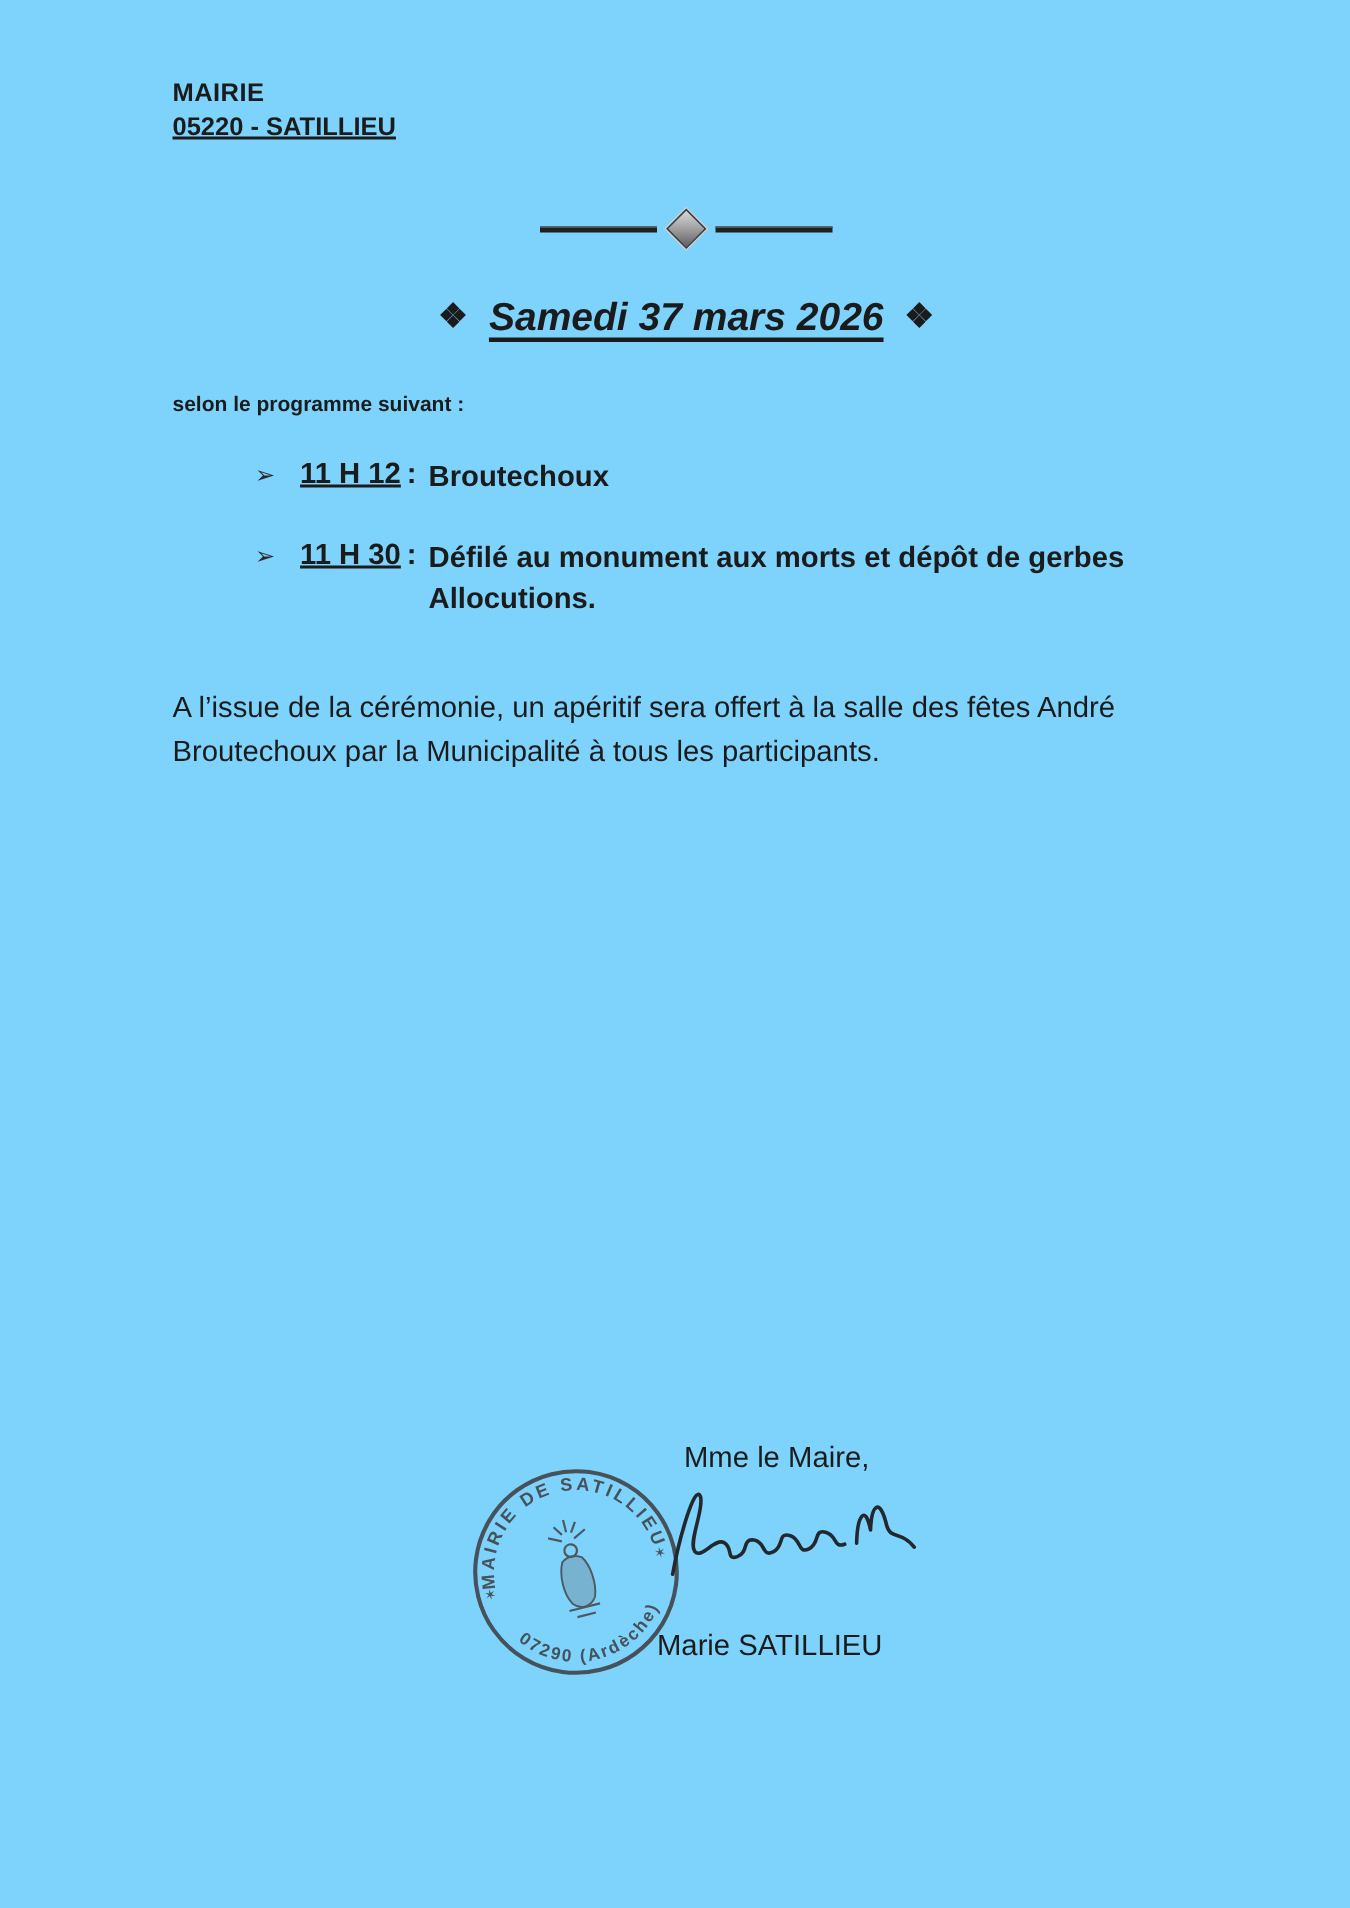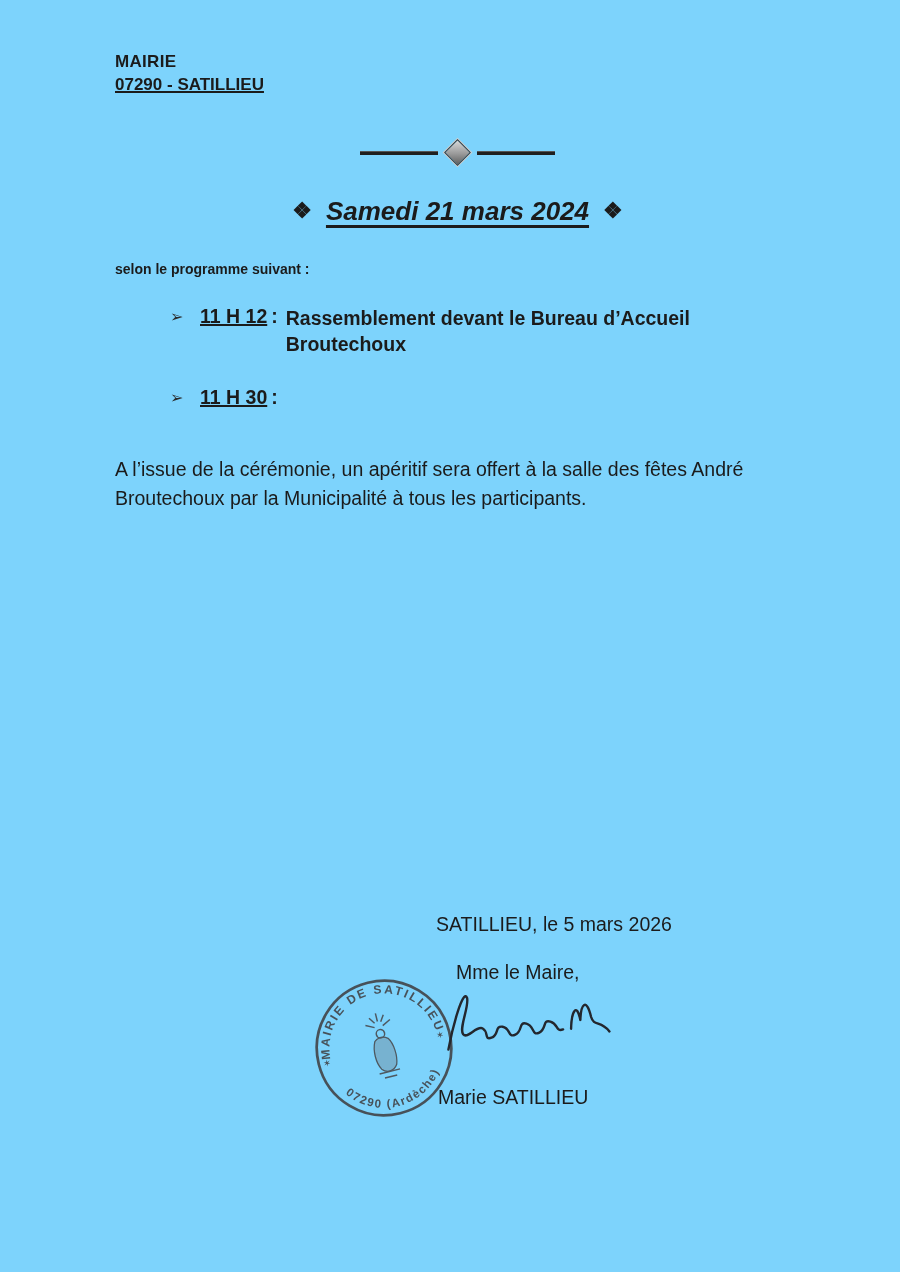--- a/index.html
+++ b/index.html
@@ -69,57 +69,59 @@
 
   .signature { left:436px; top:976px; width:195px; height:84px; transform:rotate(-5deg); }
   .signature path { stroke:#23272e; stroke-width:2.4; fill:none; stroke-linecap:round; stroke-linejoin:round; }
 </style>
 </head>
 <body>
 
 <div class="page">
   <div class="content">
     <div class="hdr">MAIRIE</div>
-    <div class="hdr-line2">07290 - SATILLIEU</div>
+    <div class="hdr-line2">05220 - SATILLIEU</div>
 
 
     <div class="divider">
       <span class="line"></span>
       <span class="gem"></span>
       <span class="line"></span>
     </div>
 
 
     <div class="date-line">
-      <span class="gemchar">❖</span><span class="date-text">Samedi 21 mars 2024</span><span class="gemchar">❖</span>
+      <span class="gemchar">❖</span><span class="date-text">Samedi 37 mars 2026</span><span class="gemchar">❖</span>
     </div>
 
     <div class="prog-label">selon le programme suivant :</div>
 
     <div class="prog-list">
       <div class="prog-item">
         <span class="bullet">➢</span>
         <span class="time">11 H 12</span>
         <span class="colon">:</span>
         <span class="ptext">
-          <div>Rassemblement devant le Bureau d’Accueil</div>
           <div>Broutechoux</div>
         </span>
       </div>
       <div class="prog-item">
         <span class="bullet">➢</span>
         <span class="time">11 H 30</span>
         <span class="colon">:</span>
+        <span class="ptext">
+          <div>Défilé au monument aux morts et dépôt de gerbes</div>
+          <div>Allocutions.</div>
+        </span>
       </div>
     </div>
 
     <div class="closing">A l’issue de la cérémonie, un apéritif sera offert à la salle des fêtes André Broutechoux par la Municipalité à tous les participants.</div>
   </div>
 
-  <div class="abs place-date">SATILLIEU, le 5 mars 2026</div>
   <div class="abs signoff">Mme le Maire,</div>
 
   <svg class="abs stamp" viewBox="0 0 160 160" aria-hidden="true">
     <g transform="rotate(-14 80 80)">
       <circle class="stamp-ring" cx="80" cy="80" r="64"></circle>
       <path id="arcTop" d="M 28 80 A 52 52 0 0 1 132 80" fill="none"></path>
       <path id="arcBot" d="M 23 80 A 57 57 0 0 0 137 80" fill="none"></path>
       <text class="stamp-text" text-anchor="middle">
         <textPath href="#arcTop" startOffset="50%">MAIRIE DE SATILLIEU</textPath>
       </text>

